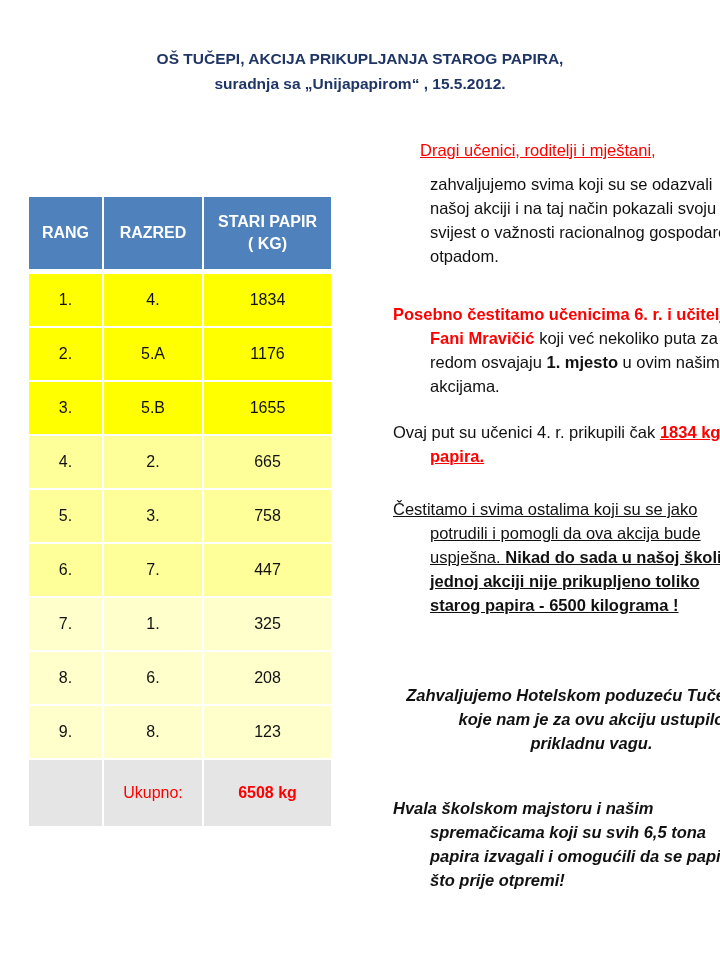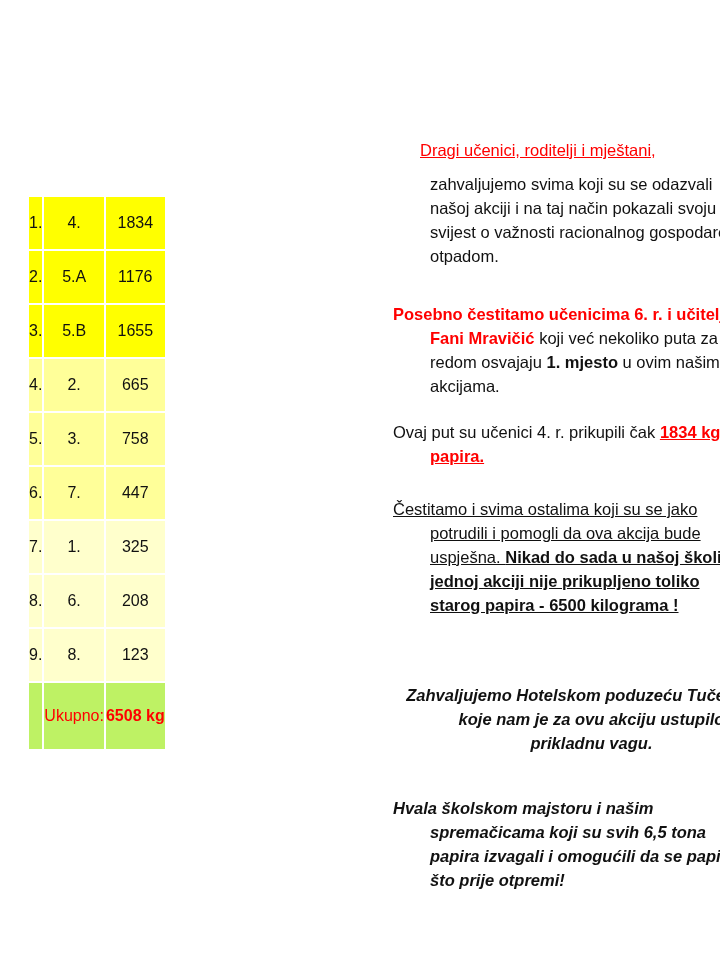--- a/index.html
+++ b/index.html
@@ -8,38 +8,48 @@
   .title { position:absolute; left:0; top:46px; width:720px; text-align:center; color:#1f3566;
            font-weight:bold; font-size:15.5px; line-height:25px; }
   table.rank { position:absolute; left:27px; top:195px; border-collapse:collapse; table-layout:fixed; }
   table.rank td, table.rank th { border:2px solid #ffffff; text-align:center; padding:0; font-size:16px; }
   table.rank th { background:#4f81bd; color:#fff; height:72px; font-weight:bold; font-size:16px; line-height:22px; }
   table.rank tr.hdr th { border-bottom:5px solid #fff; }
   .c1 { width:73px; } .c2 { width:98px; } .c3 { width:127px; }
   tr.top td { background:#ffff00; height:52px; }
   tr.mid td { background:#ffff99; height:52px; }
   tr.low td { background:#ffffcc; height:52px; }
-  tr.tot td { background:#bef264; height:66px;margin-top:20px; }
+  tr.tot td { background:#e5e5e5; height:66px;margin-top:20px; }
   .ukupno { color:#ff0000; font-size:16px; }
   .total { color:#ff0000; font-weight:bold; font-size:27px; }
   .text { position:absolute; left:353px; width:360px; font-size:16.5px; line-height:24px;margin-left:40px; }
   .p { margin:0; padding-left:37px; text-indent:-37px; }
   .red { color:#ff0000; }
   .u { text-decoration:underline; }
   .b { font-weight:bold; }
   .i { font-style:italic; }
 </style>
 </head>
 <body>
 
 <div class="title">
+  <div>OŠ TUČEPI,  AKCIJA PRIKUPLJANJA STAROG  PAPIRA,</div>
+  <div>suradnja  sa „Unijapapirom“  , 15.5.2012.</div>
 </div>
 
 <table class="rank">
   <tbody>
+      <tr class="hdr">
+    <th class="c1">RANG</th>
+    <th class="c2">RAZRED</th>
+    <th class="c3">
+      <span>STARI PAPIR</span><br>
+      <span>( KG)</span>
+    </th>
+  </tr>
   <tr class="top">
     <td>1.</td>
     <td>4.</td>
     <td>1834</td>
   </tr>
   <tr class="top">
     <td>2.</td>
     <td>5.A</td>
     <td>1176</td>
   </tr>

